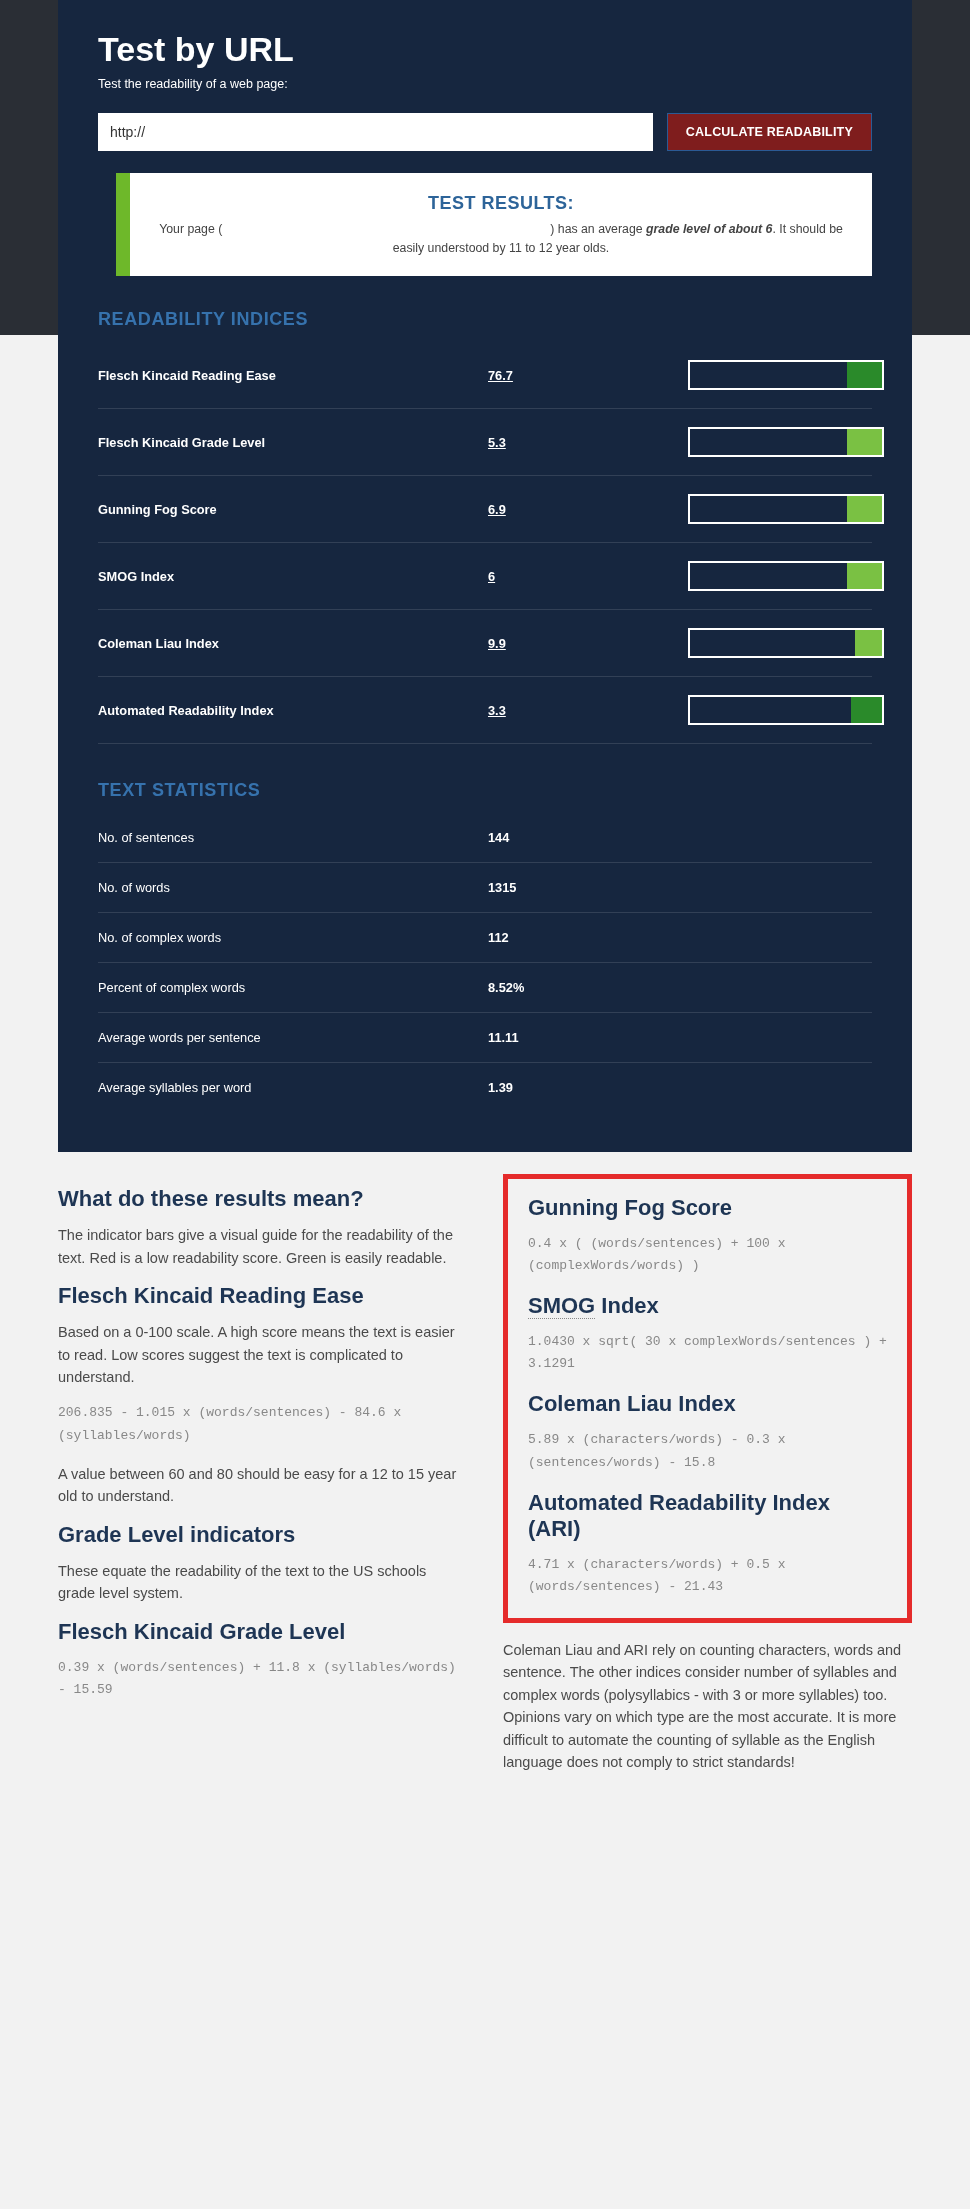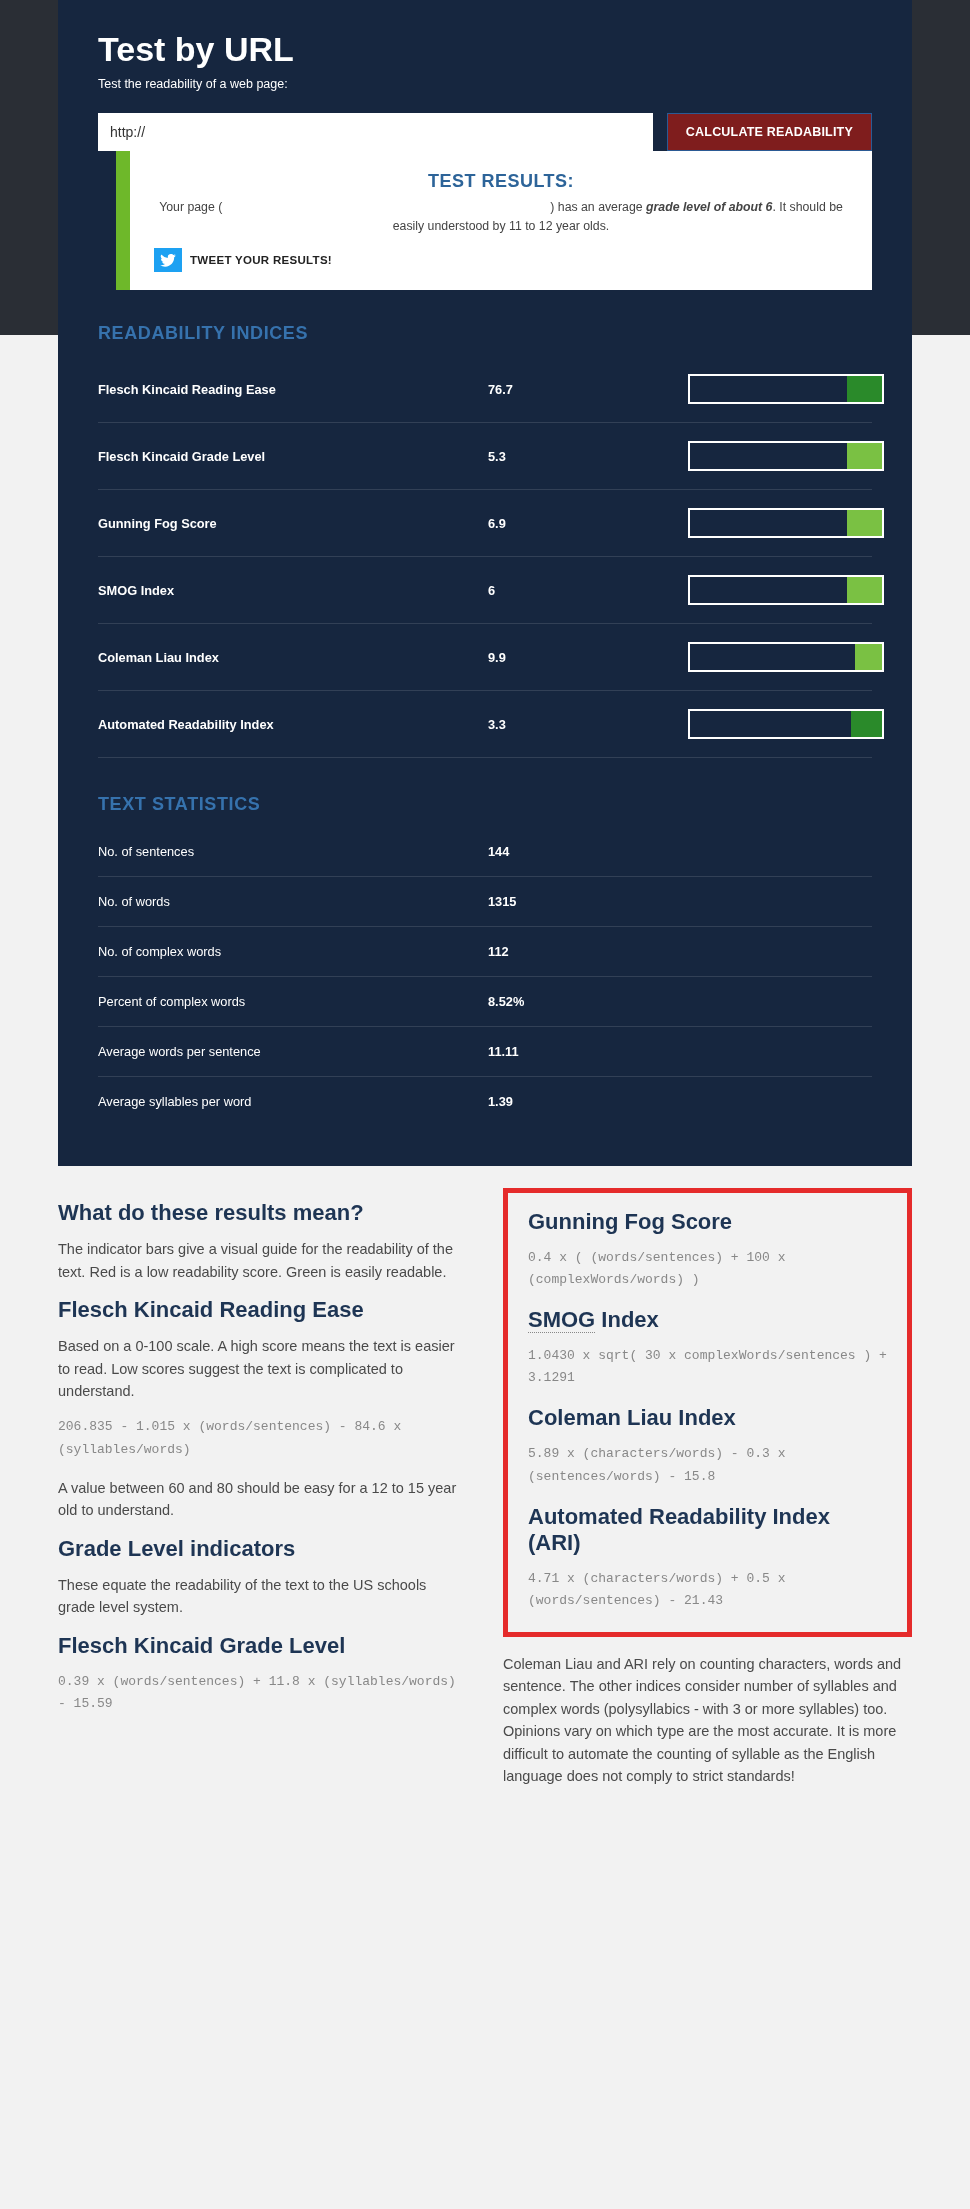--- a/index.html
+++ b/index.html
@@ -24,20 +24,21 @@
     font-weight: bold;
     margin-bottom: 8px;
   }
   .page-sub {
     font-size: 12.5px;
     margin-bottom: 22px;
   }
   .url-row {
     display: flex;
     gap: 14px;
+    margin-bottom: 22px;
   }
   .url-input {
     flex: 1;
     padding: 11px 12px;
     font-size: 14px;
     border: none;
     color: #333;
     background: #fff;
   }
   .calc-btn {
@@ -102,21 +103,21 @@
   }
   .metrics { }
   .metric-row {
     display: flex;
     align-items: center;
     border-bottom: 1px solid rgba(255,255,255,0.12);
     padding: 18px 0;
     font-size: 12.8px;
   }
   .metric-label { flex: 0 0 390px; font-weight: bold; }
-  .metric-value { flex: 0 0 200px; font-weight: bold; }
+  .metric-value { flex: 0 0 200px; font-weight: bold; text-decoration: underline; }
   .bar-wrap {
     flex: 0 0 196px;
     height: 30px;
     border: 2px solid #fff;
     position: relative;
     background: #16263f;
   }
   .bar-fill {
     position: absolute;
     right: 0; top: 0;
@@ -181,28 +182,20 @@
 
     <div class="url-row">
       <input class="url-input" value="http://" style="">
       <button class="calc-btn">CALCULATE READABILITY</button>
     </div>
 
     <div class="results-box">
       <div class="results-title">TEST RESULTS:</div>
       <div class="results-text">
         <span>Your page (</span><span class="grey">&nbsp;&nbsp;&nbsp;&nbsp;&nbsp;&nbsp;&nbsp;&nbsp;&nbsp;&nbsp;&nbsp;&nbsp;&nbsp;&nbsp;&nbsp;&nbsp;&nbsp;&nbsp;&nbsp;&nbsp;&nbsp;&nbsp;&nbsp;&nbsp;&nbsp;&nbsp;&nbsp;&nbsp;&nbsp;&nbsp;&nbsp;&nbsp;&nbsp;&nbsp;&nbsp;&nbsp;&nbsp;&nbsp;&nbsp;&nbsp;&nbsp;&nbsp;&nbsp;&nbsp;&nbsp;&nbsp;&nbsp;&nbsp;&nbsp;&nbsp;&nbsp;&nbsp;&nbsp;&nbsp;&nbsp;&nbsp;&nbsp;&nbsp;&nbsp;&nbsp;&nbsp;&nbsp;&nbsp;&nbsp;&nbsp;&nbsp;&nbsp;&nbsp;&nbsp;&nbsp;&nbsp;&nbsp;&nbsp;&nbsp;&nbsp;&nbsp;&nbsp;&nbsp;&nbsp;&nbsp;&nbsp;&nbsp;&nbsp;&nbsp;&nbsp;&nbsp;&nbsp;&nbsp;&nbsp;&nbsp;&nbsp;&nbsp;&nbsp;&nbsp;&nbsp;&nbsp;</span><span>) has an average </span><span class="bold">grade level of about 6</span><span>. It should be easily understood by 11 to 12 year olds.</span>
-      </div>
-      <div class="tweet-row">
-        <span class="twitter-icon">
-          <svg width="16" height="13" viewBox="0 0 24 20" fill="#fff">
-              <path d="M24 2.4a9.8 9.8 0 0 1-2.8.8A4.9 4.9 0 0 0 23.3.4a9.9 9.9 0 0 1-3.1 1.2A4.9 4.9 0 0 0 11.8 6 14 14 0 0 1 1.7.9a4.9 4.9 0 0 0 1.5 6.6A4.9 4.9 0 0 1 1 6.9v.1a4.9 4.9 0 0 0 4 4.8 5 5 0 0 1-2.2.1 4.9 4.9 0 0 0 4.6 3.4A9.9 9.9 0 0 1 0 17.3 14 14 0 0 0 7.5 19.5c9.1 0 14-7.5 14-14v-.6A10 10 0 0 0 24 2.4z"></path>
-            </svg>
-        </span>
-        <span class="tweet-label">TWEET YOUR RESULTS!</span>
       </div>
     </div>
 
     <div class="section-heading">READABILITY INDICES</div>
     <div class="metrics" id="indices-container">
         <div class="metric-row">
           <div class="metric-label">Flesch Kincaid Reading Ease</div>
           <div class="metric-value">76.7</div>
           <div class="bar-wrap">
             <div class="bar-fill" style="width: 18%; background: rgb(42, 138, 42);"></div>

